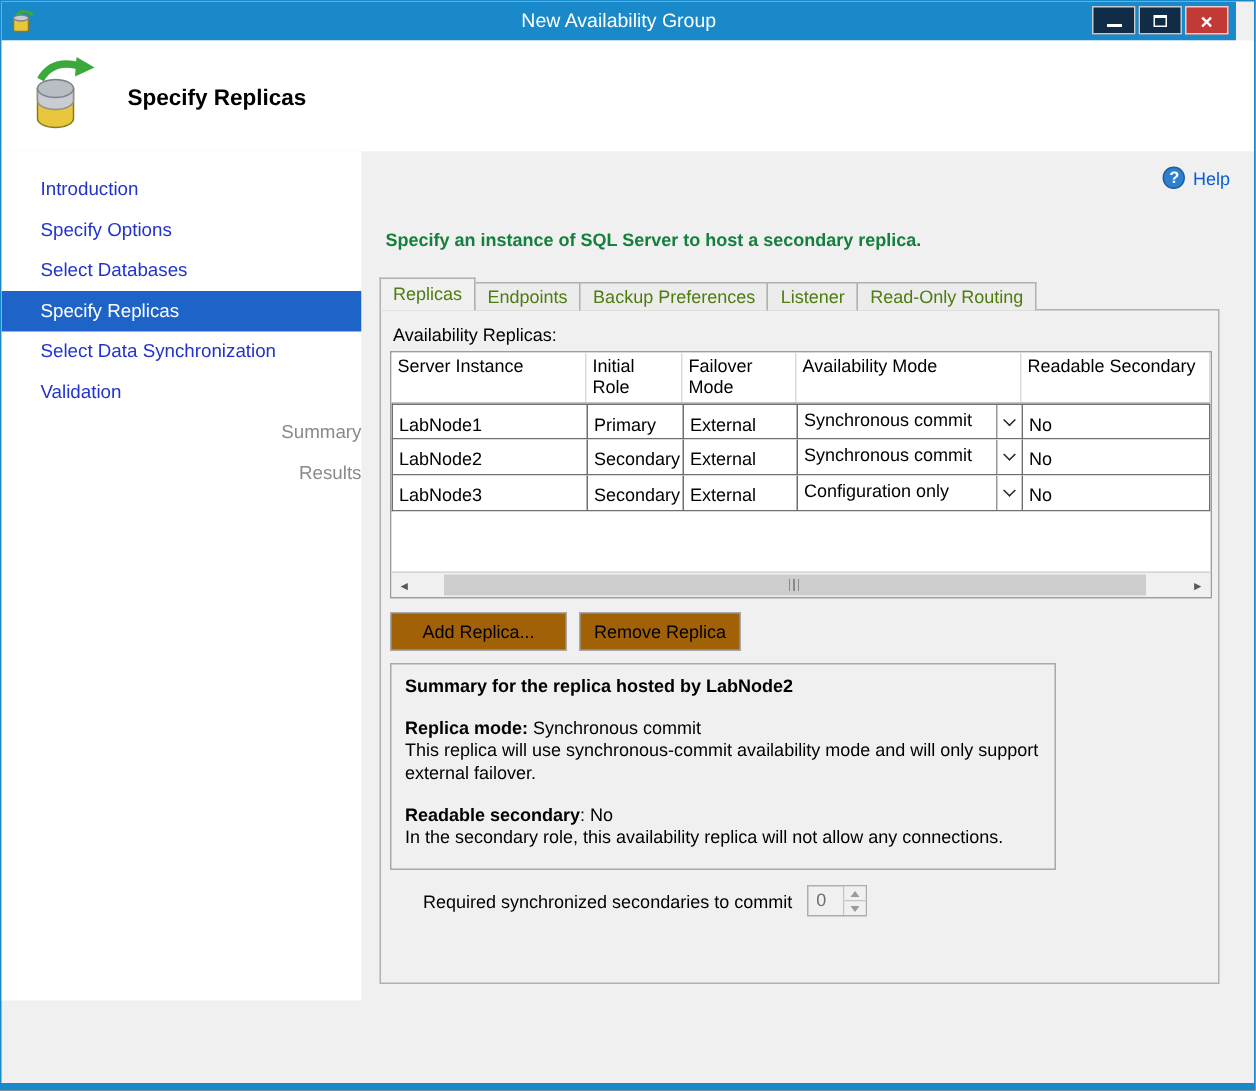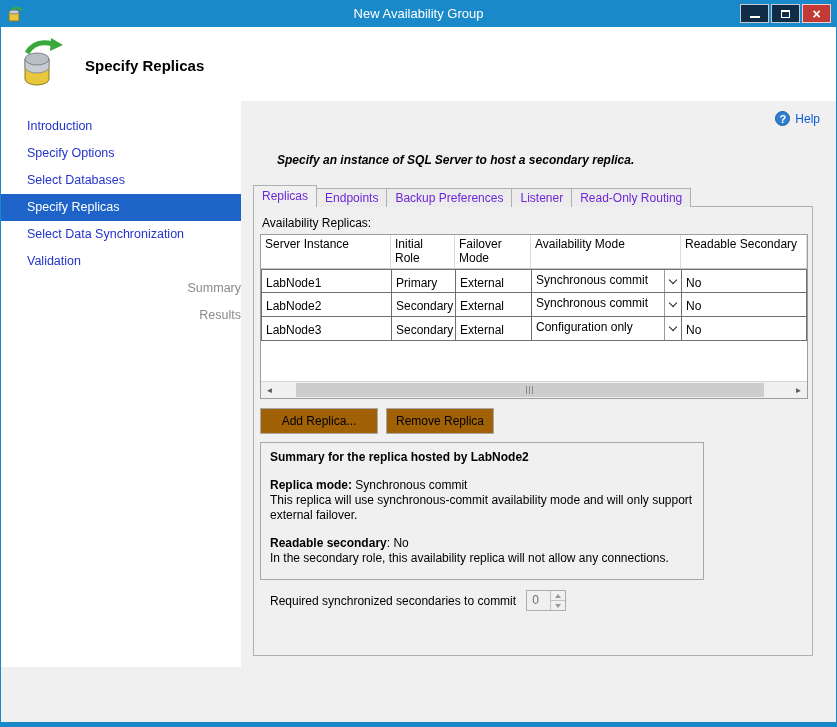--- a/index.html
+++ b/index.html
@@ -6,21 +6,21 @@
   html,body { background:#555; }
   body { font-family:"Liberation Sans", sans-serif; }
   .window {
     position:relative; width:837px; height:727px; margin:0 auto;
     background:#f0f0f0;
     border:1px solid #1989ca; border-bottom:5px solid #1989ca;
     overflow:hidden;
   }
   
   .titlebar {
-    position:absolute; left:0; top:0; right:0; height:26px;
+    position:absolute; left:0; top:0; right:12px; height:26px;
     background:#1989ca; display:flex; align-items:center;
   }
   .app-icon { width:17px; height:17px; margin-left:6px; flex:0 0 auto; }
   .title-text {
     position:absolute; left:0; right:0; text-align:center;
     color:#fff; font-size:13px; line-height:26px;
   }
   .win-controls { position:absolute; right:5px; top:3px; display:flex; gap:2px; }
   .win-btn {
     width:29px; height:19px; display:flex; align-items:center; justify-content:center;
@@ -42,25 +42,25 @@
   
   .main { position:absolute; left:240px; top:100px; width:597px; height:566px; background:#f0f0f0; }
   .help-link { position:absolute; right:18px; top:10px; display:flex; align-items:center; gap:5px; cursor:pointer; }
   .help-badge {
     width:15px; height:15px; border-radius:50%;
     background:#2f7fd1; color:#fff; font-size:11px; font-weight:bold;
     display:flex; align-items:center; justify-content:center;
     border:1px solid #1d5e9e;
   }
   .help-text { font-size:12px; color:#0b5cd5; }
-  .instruction { position:absolute; left:36px; top:52px; font-size:12px; font-weight:bold; color:#000000;font-style:italic; }
+  .instruction { position:absolute; left:16px; top:52px; font-size:12px; font-weight:bold; color:#15803d; }
   
   .tabs { position:absolute; left:12px; top:84px; display:flex; align-items:flex-end; height:22px; z-index:2; }
   .tab {
-    height:19px; line-height:18px; padding:0 8px; font-size:12px; color:#6d28d9;
+    height:19px; line-height:18px; padding:0 8px; font-size:12px; color:#4d7c0f;
     background:#ececec; border:1px solid #b0b0b0; border-bottom:none; margin-right:-1px; cursor:pointer;
   }
   .tab.active {
     height:22px; line-height:21px; background:#f0f0f0; position:relative; z-index:3;
   }
   
   .panel {
     position:absolute; left:12px; top:105px; width:560px; height:450px;
     border:1px solid #b0b0b0; background:#f0f0f0; z-index:1;
   }
@@ -104,21 +104,21 @@
   .add-btn { position:absolute; left:6px; top:201px; width:118px; height:26px; }
   .remove-btn { position:absolute; left:132px; top:201px; width:108px; height:26px; }
   
   .summary-box {
     position:absolute; left:6px; top:235px; width:444px; height:138px;
     border:1px solid #a8a8a8; background:#f0f0f0; padding:7px 9px; font-size:12px; color:#000; line-height:15px;
   }
   .summary-box .b { font-weight:bold; }
   .sum-gap { height:13px; }
   
-  .sec-row { position:absolute; left:16px; top:383px; display:flex; align-items:center;justify-content:space-between; }
+  .sec-row { position:absolute; left:28px; top:383px; display:flex; align-items:center;justify-content:space-between; }
   .sec-label { font-size:12px; color:#000; margin-right:10px; }
   .spin { width:40px; height:21px; border:1px solid #abadb3; background:#f0f0f0; display:flex; }
   .spin-val { flex:1; font-size:12px; color:#6d6d6d; padding-left:5px; line-height:19px; }
   .spin-btns { width:15px; display:flex; flex-direction:column; border-left:1px solid #c3c3c3; }
   .spin-btn { flex:1; display:flex; align-items:center; justify-content:center; background:#f0f0f0; cursor:pointer; }
   .spin-btn.up { border-bottom:1px solid #c3c3c3; }
   .tri-up { width:0; height:0; border-left:3px solid transparent; border-right:3px solid transparent; border-bottom:4px solid #9a9a9a; }
   .tri-down { width:0; height:0; border-left:3px solid transparent; border-right:3px solid transparent; border-top:4px solid #9a9a9a; }
   
   .footer { position:absolute; left:0; top:666px; right:0; height:56px; background:#f0f0f0; }

